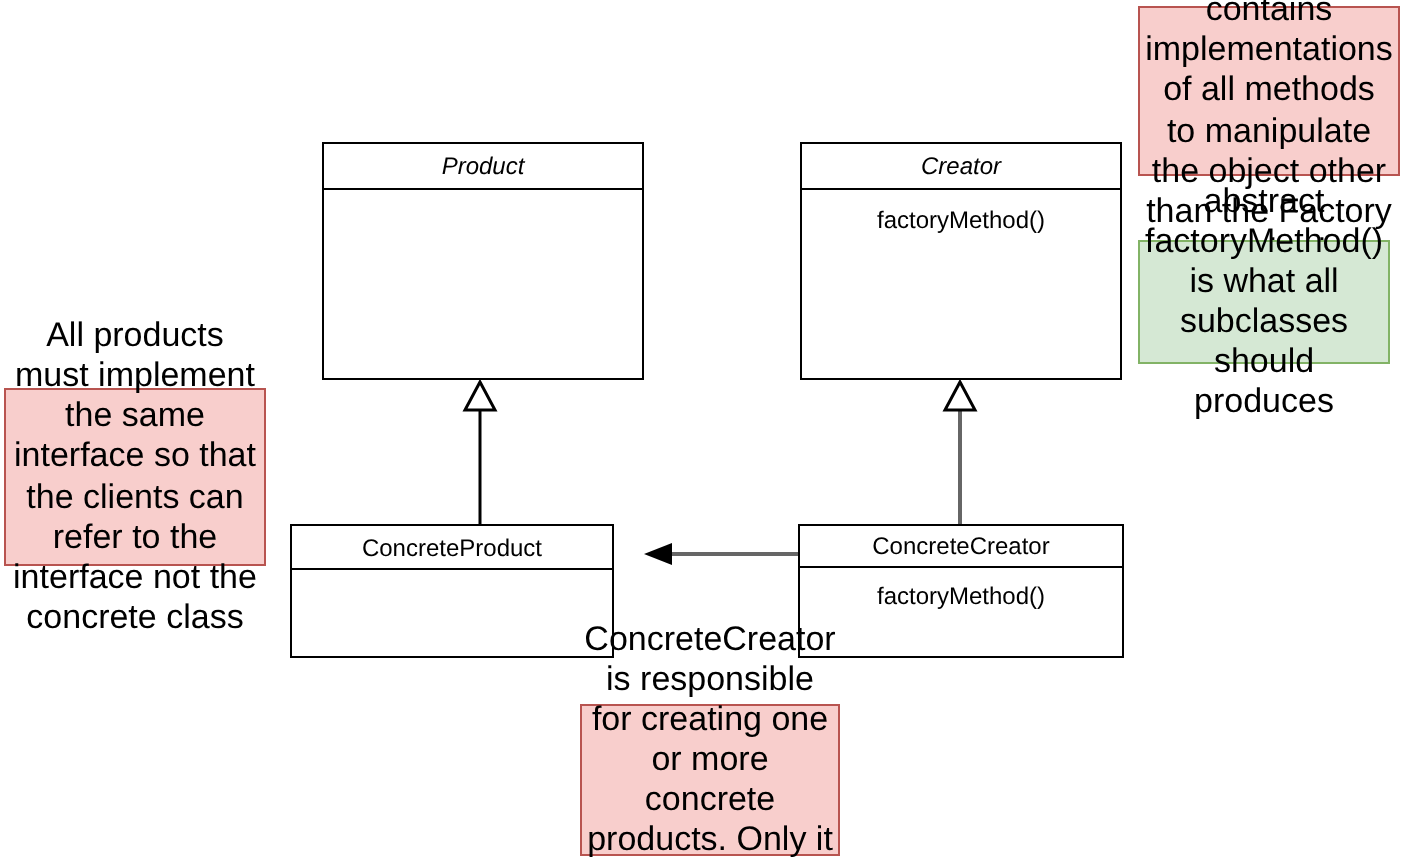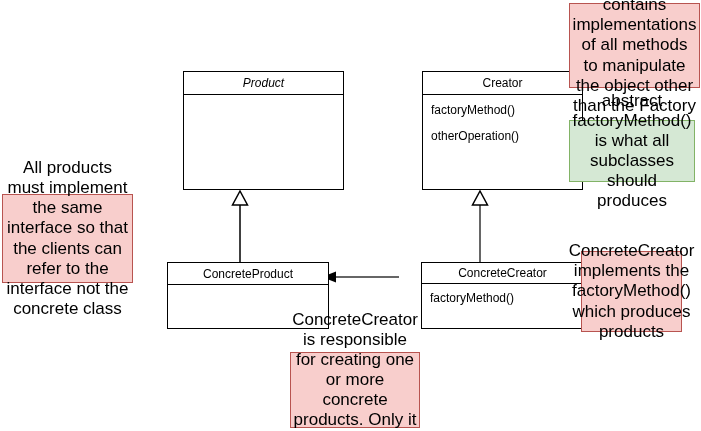--- a/index.html
+++ b/index.html
@@ -5,34 +5,33 @@
   html,body{margin:0;padding:0;background:#fff;}
   .canvas{
     position:relative;width:701px;height:431px;background:#ffffff;
     font-family:"Liberation Sans","DejaVu Sans",sans-serif;color:#000;
     overflow:hidden;
   }
   
   .uml-class{
     position:absolute;background:#ffffff;border:1.5px solid #000;
     box-sizing:border-box;
-    margin-left:22px;
   }
   .uml-class .title{
     border-bottom:1.5px solid #000;text-align:center;font-size:12px;
     display:flex;align-items:center;justify-content:center;box-sizing:border-box;
   }
   .uml-class .title.italic{font-style:italic;}
   .uml-class .methods{padding:8px;font-size:12px;}
-  .uml-class .method{margin-bottom:12px;}
+  .uml-class .method{margin-bottom:12px;text-align:center;}
   .uml-class .method:last-child{margin-bottom:0;}
   #product   {left:161px;top:71px;width:161px;height:119px;}
   #product  .title{height:23px;}
   #creator   {left:400px;top:71px;width:161px;height:119px;}
-  #creator  .title{height:23px;}
+  #creator  .title{height:23px;font-style:italic;}
   #concrete-product{left:145px;top:262px;width:162px;height:67px;}
   #concrete-product .title{height:22px;}
   #concrete-creator{left:399px;top:262px;width:163px;height:67px;}
   #concrete-creator .title{height:21px;}
   #concrete-creator .methods{padding:7px 8px;}
   
   .note{
     position:absolute;box-sizing:border-box;border:1.5px solid;
     display:flex;align-items:center;justify-content:center;
     text-align:center;font-size:17px;line-height:1.18;padding:2px 3px;
@@ -66,35 +65,33 @@
 
   <div class="uml-class" id="product">
     <div class="title italic">Product</div>
     <div class="methods"></div>
   </div>
 
   <div class="uml-class" id="creator">
     <div class="title">Creator</div>
     <div class="methods">
       <div class="method">factoryMethod()</div>
-      <div class="method">otherOperation()</div>
     </div>
   </div>
 
   <div class="uml-class" id="concrete-product">
     <div class="title">ConcreteProduct</div>
     <div class="methods"></div>
   </div>
 
   <div class="uml-class" id="concrete-creator">
     <div class="title">ConcreteCreator</div>
     <div class="methods">
       <div class="method">factoryMethod()</div>
     </div>
   </div>
 
   <div class="note pink" id="note-creator">Creator - A class that contains implementations of all methods to manipulate the object other than the Factory method</div>
   <div class="note green" id="note-abstract">abstract factoryMethod() is what all subclasses should produces</div>
   <div class="note pink" id="note-products">All products must implement the same interface so that the clients can refer to the interface not the concrete class</div>
-  <div class="note pink" id="note-concrete-creator">ConcreteCreator implements the factoryMethod() which produces products</div>
   <div class="note pink" id="note-responsibility">ConcreteCreator is responsible for creating one or more concrete products. Only it has the knowledge.</div>
 
 </div>
 
 </body></html>

